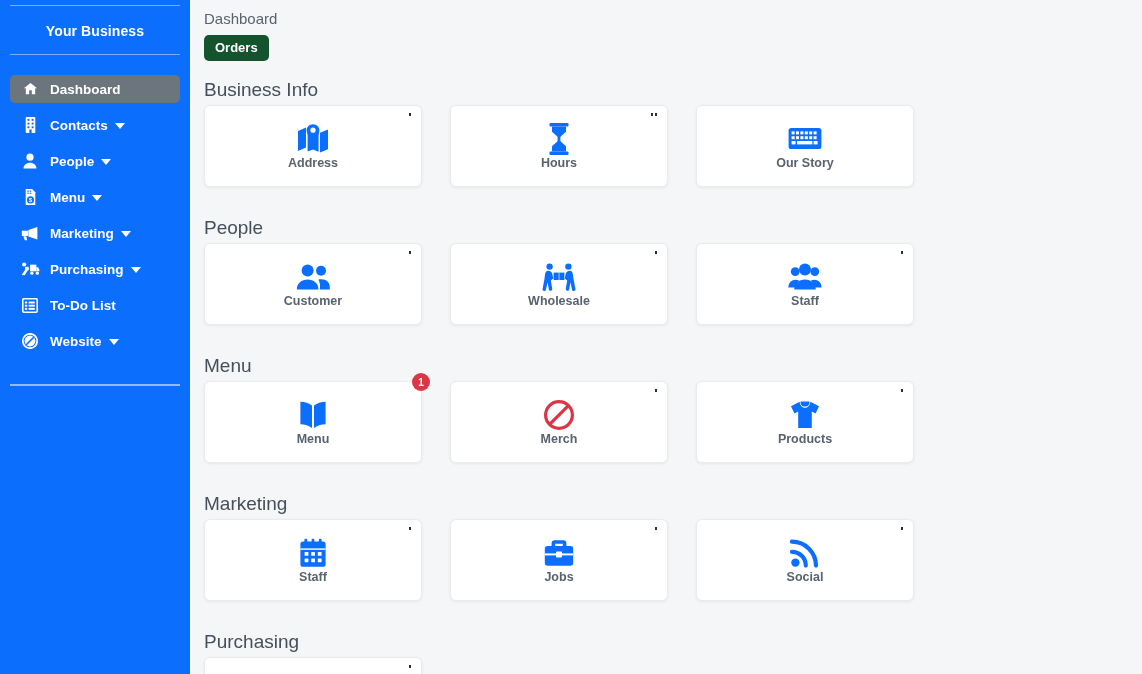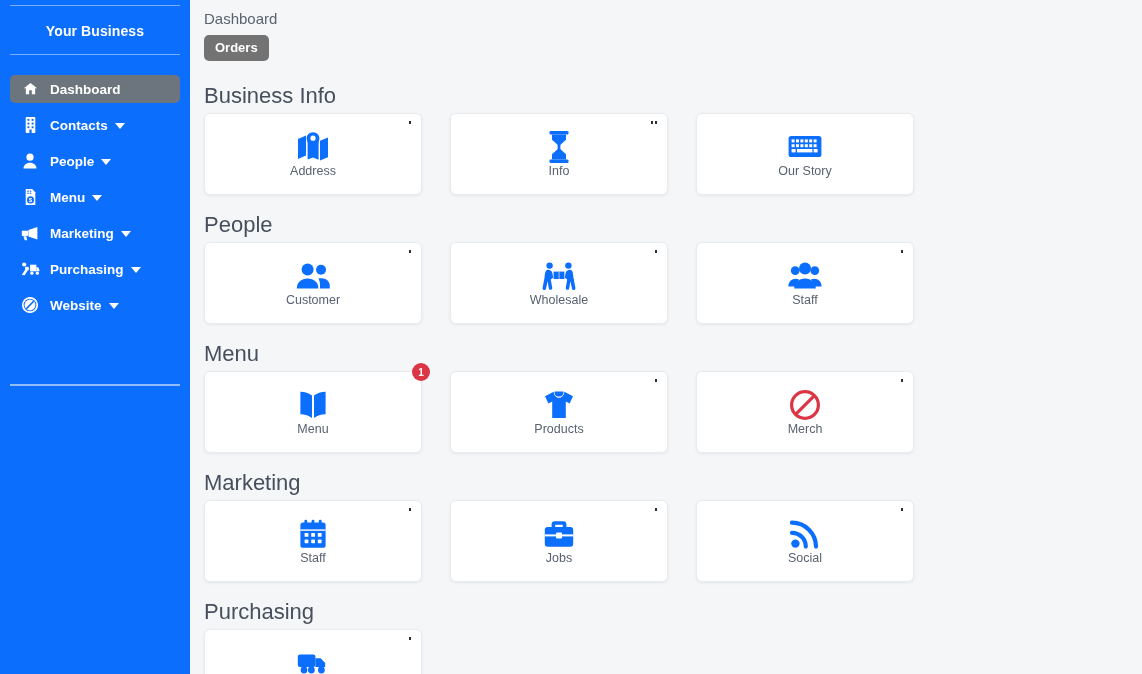--- a/index.html
+++ b/index.html
@@ -84,36 +84,36 @@
     position: relative;
   }
   .page-title {
     font-size: 15px;
     color: #5a6270;
     margin: 0 0 8px 0;
     font-weight: normal;
   }
   .orders-btn {
     display: inline-block;
-    background: #737373;
+    background: #14532d;
     color: #fff;
     font-size: 13px;
     font-weight: bold;
     border: none;
     border-radius: 5px;
     padding: 5px 11px 6px 11px;
     cursor: pointer;
     font-family: "Liberation Sans", sans-serif;
-    margin-bottom: 19px;
+    margin-bottom: 2px;
   }
   .section-title {
-    font-size: 22px;
+    font-size: 19px;
     color: #474f5c;
     font-weight: normal;
-    margin: 3px 0 4px 0;
+    margin: 16px 0 4px 0;
   }
   .card-row {
     display: flex;
     gap: 28px;
   }
   .card {
     position: relative;
     width: 218px;
     height: 82px;
     background: #ffffff;
@@ -132,20 +132,21 @@
     display: flex;
     align-items: center;
     justify-content: center;
     margin-bottom: 1px;
   }
   .card-ico svg { display: block; }
   .card-label {
     font-size: 12.5px;
     color: #5a6270;
     line-height: 1.1;
+    font-weight: bold;
   }
   .dots {
     position: absolute;
     top: 7px; right: 10px;
     display: flex;
     gap: 2px;
   }
   .dots i {
     display: block;
     width: 2px; height: 3px;
@@ -246,20 +247,34 @@
               <circle cx="3.4" cy="3" r="2.5" fill="#ffffff"></circle>
               <path fill="#ffffff" d="M0.4 15.6 6.6 6.2l2.6 1.7-5.2 8.1z"></path>
               <rect x="4.6" y="5.8" width="4.2" height="4.2" fill="#ffffff"></rect>
             </svg>
           </span>
           <span>Purchasing</span>
           <span class="caret"></span>
         </div>
         <div class="nav-item">
           <span class="nav-ico">
+            <svg width="16" height="15" viewBox="0 0 18 17">
+              <rect x="0.8" y="0.8" width="16.4" height="15.4" rx="1.6" fill="none" stroke="#ffffff" stroke-width="1.8"></rect>
+              <rect x="3.2" y="4" width="2.6" height="2.2" fill="#ffffff"></rect>
+              <rect x="7.4" y="4" width="7" height="2.2" fill="#ffffff"></rect>
+              <rect x="3.2" y="7.6" width="2.6" height="2.2" fill="#ffffff"></rect>
+              <rect x="7.4" y="7.6" width="7" height="2.2" fill="#ffffff"></rect>
+              <rect x="3.2" y="11.2" width="2.6" height="2.2" fill="#ffffff"></rect>
+              <rect x="7.4" y="11.2" width="7" height="2.2" fill="#ffffff"></rect>
+            </svg>
+          </span>
+          <span>To-Do List</span>
+        </div>
+        <div class="nav-item">
+          <span class="nav-ico">
             <svg width="16" height="16" viewBox="0 0 18 18">
               <circle cx="9" cy="9" r="8.1" fill="none" stroke="#ffffff" stroke-width="1.9"></circle>
               <circle cx="9" cy="9" r="6.1" fill="#ffffff"></circle>
               <path d="M4.8 13.2 13.2 4.8" stroke="#0b6efd" stroke-width="1.9"></path>
             </svg>
           </span>
           <span>Website</span>
           <span class="caret"></span>
         </div>
       </div>
@@ -294,21 +309,21 @@
             </span>
             <span class="card-ico">
               <svg width="22" height="32" viewBox="0 0 22 32">
                 <rect x="1.5" y="0" width="19" height="3.4" rx="1" fill="#0b6efd"></rect>
                 <rect x="1.5" y="28.6" width="19" height="3.4" rx="1" fill="#0b6efd"></rect>
                 <path fill="#0b6efd" d="M4 3.4h14v5.4L11 15 4 8.8z"></path>
                 <path fill="#0b6efd" d="M4 28.6h14v-5.4L11 17 4 23.2z"></path>
                 <rect x="9.6" y="12.6" width="2.8" height="6.8" fill="#0b6efd"></rect>
               </svg>
             </span>
-            <span class="card-label">Info</span>
+            <span class="card-label">Hours</span>
           </div>
           <div class="card">
             <span class="card-ico">
               <svg width="34" height="25" viewBox="0 0 34 25">
                 <rect x="0.6" y="2" width="32.8" height="21" rx="2.6" fill="#0b6efd"></rect>
                 <rect x="3.6" y="5.4" width="3" height="3" fill="#ffffff"></rect>
                 <rect x="8" y="5.4" width="3" height="3" fill="#ffffff"></rect>
                 <rect x="12.4" y="5.4" width="3" height="3" fill="#ffffff"></rect>
                 <rect x="16.8" y="5.4" width="3" height="3" fill="#ffffff"></rect>
                 <rect x="21.2" y="5.4" width="3" height="3" fill="#ffffff"></rect>
@@ -386,38 +401,38 @@
               </svg>
             </span>
             <span class="card-label">Menu</span>
             <span class="badge">1</span>
           </div>
           <div class="card">
             <span class="dots">
               <i></i>
             </span>
             <span class="card-ico">
+              <svg width="32" height="32" viewBox="0 0 32 32">
+                <circle cx="16" cy="16" r="13.4" fill="none" stroke="#dc3545" stroke-width="3.2"></circle>
+                <path d="M6.6 25.4 25.4 6.6" stroke="#dc3545" stroke-width="3.2"></path>
+              </svg>
+            </span>
+            <span class="card-label">Merch</span>
+          </div>
+          <div class="card">
+            <span class="dots">
+              <i></i>
+            </span>
+            <span class="card-ico">
               <svg width="32" height="30" viewBox="0 0 32 30">
                 <path fill="#0b6efd" d="M11.6 1.4h8.8c.6 3.2-1.8 5.2-4.4 5.2s-5-2-4.4-5.2z"></path>
                 <path fill="#0b6efd" d="M10.6 1.8 2 6.2l3.4 7.2 3.8-1.8v16.4h13.6V11.6l3.8 1.8L30 6.2l-8.6-4.4c-.4 4-3.2 6-5.4 6s-5-2-5.4-6z"></path>
               </svg>
             </span>
             <span class="card-label">Products</span>
-          </div>
-          <div class="card">
-            <span class="dots">
-              <i></i>
-            </span>
-            <span class="card-ico">
-              <svg width="32" height="32" viewBox="0 0 32 32">
-                <circle cx="16" cy="16" r="13.4" fill="none" stroke="#dc3545" stroke-width="3.2"></circle>
-                <path d="M6.6 25.4 25.4 6.6" stroke="#dc3545" stroke-width="3.2"></path>
-              </svg>
-            </span>
-            <span class="card-label">Merch</span>
           </div>
         </div>
         <div class="section-title">Marketing</div>
         <div class="card-row">
           <div class="card">
             <span class="dots">
               <i></i>
             </span>
             <span class="card-ico">
               <svg width="28" height="30" viewBox="0 0 28 30">

